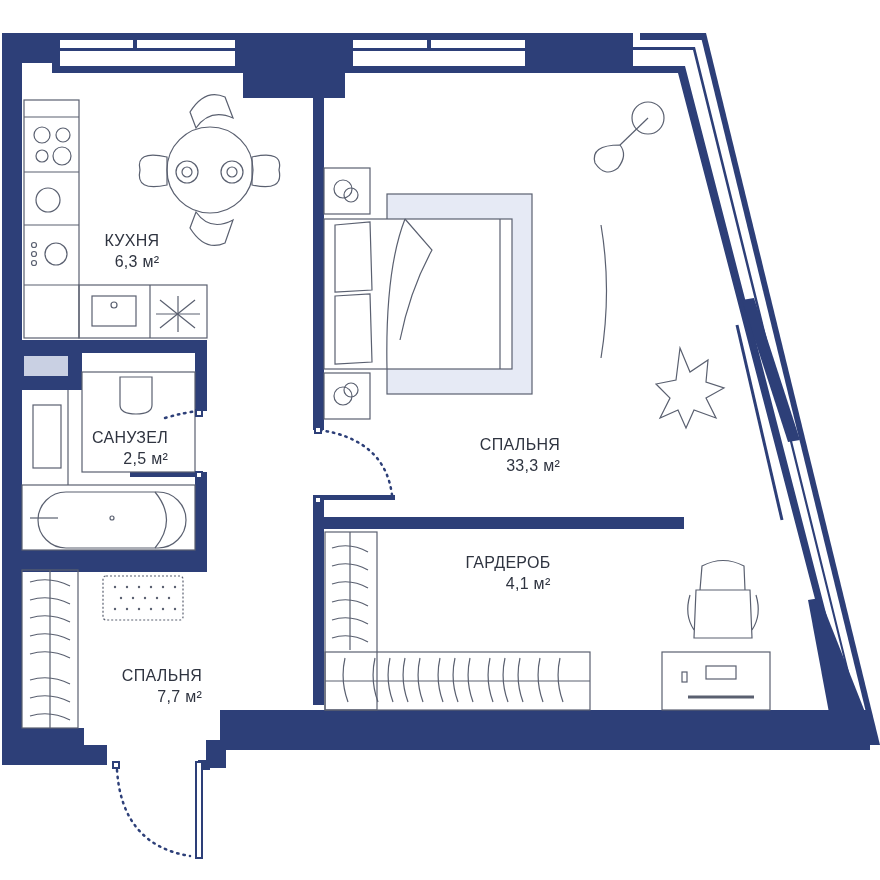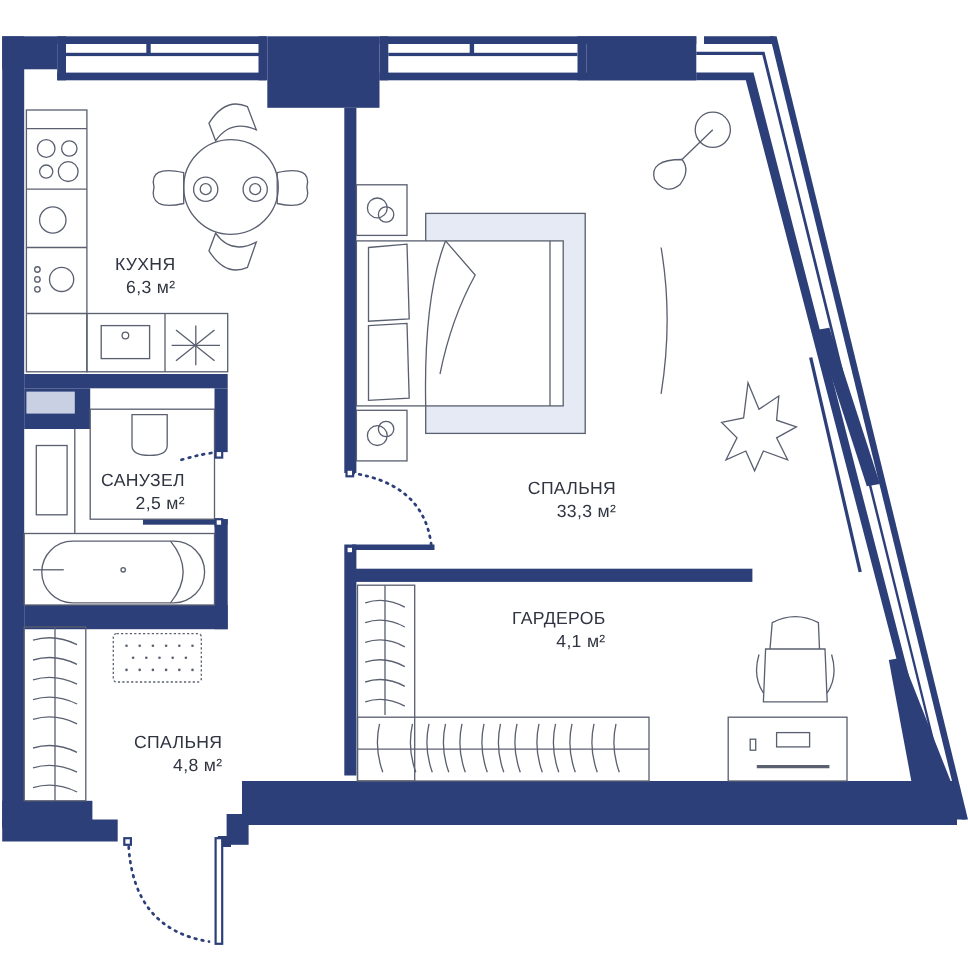--- a/index.html
+++ b/index.html
@@ -205,14 +205,14 @@
 <div class="label" style="left:520px; top:434px;">
   <span>СПАЛЬНЯ</span>
   <span class="area">33,3 м²</span>
 </div>
 <div class="label" style="left:508px; top:552px;">
   <span>ГАРДЕРОБ</span>
   <span class="area">4,1 м²</span>
 </div>
 <div class="label" style="left:162px; top:665px;">
   <span>СПАЛЬНЯ</span>
-  <span class="area">4,8 м²</span>
+  <span class="area">7,7 м²</span>
 </div>
 
 </body></html>

